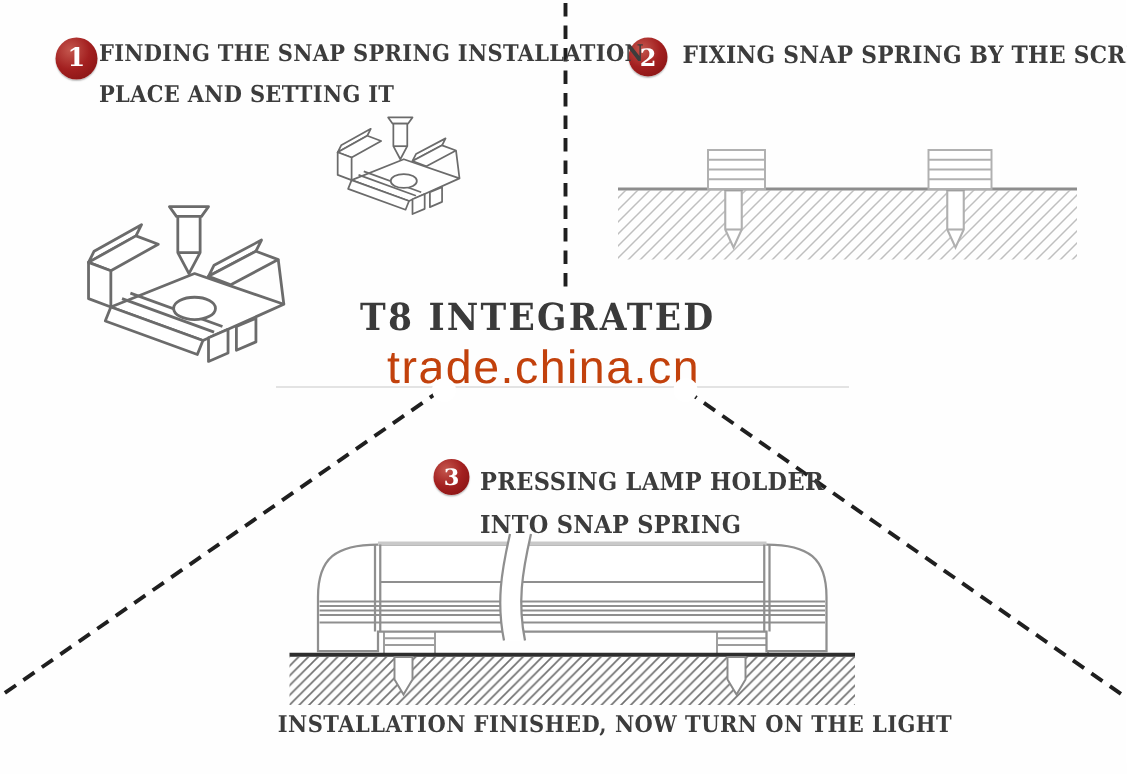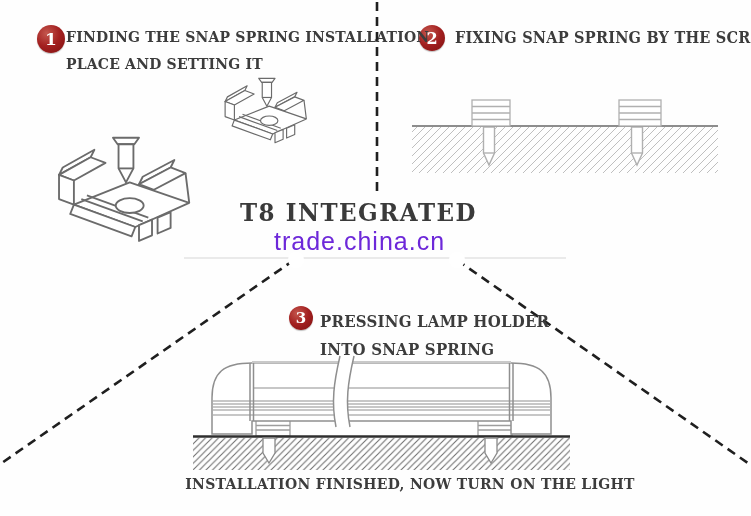--- a/index.html
+++ b/index.html
@@ -28,22 +28,22 @@
   .title-2 { left:455px; top:28px;  font-size:14.5px; }
   .title-3 { left:320px; top:307px; font-size:15px;   line-height:26px; }
 
   .t8-title {
     position:absolute; z-index:3; left:240px; top:197px; width:236px;
     text-align:center; font-size:23px; font-weight:700; color:#3a3a3a;
     letter-spacing:1.5px; transform:scaleY(1.08); transform-origin:top left;
     white-space:nowrap;
   }
   .watermark {
-    position:absolute; z-index:1; left:274px; top:227px;
-    font-family:"Liberation Sans", sans-serif; font-size:25px; color:#6d28d9;
+    position:absolute; z-index:1; left:258px; top:227px;
+    font-family:"Liberation Sans", sans-serif; font-size:31px; color:#c2410c;
     letter-spacing:1px; white-space:nowrap;
   }
   .caption {
     position:absolute; z-index:3; left:160px; top:475px; width:500px;
     text-align:center; font-size:14px; font-weight:700; color:#3c3c3c;
     letter-spacing:.3px; transform:scaleY(1.1); transform-origin:top center;
     white-space:nowrap;
   }
 </style>
 </head>

